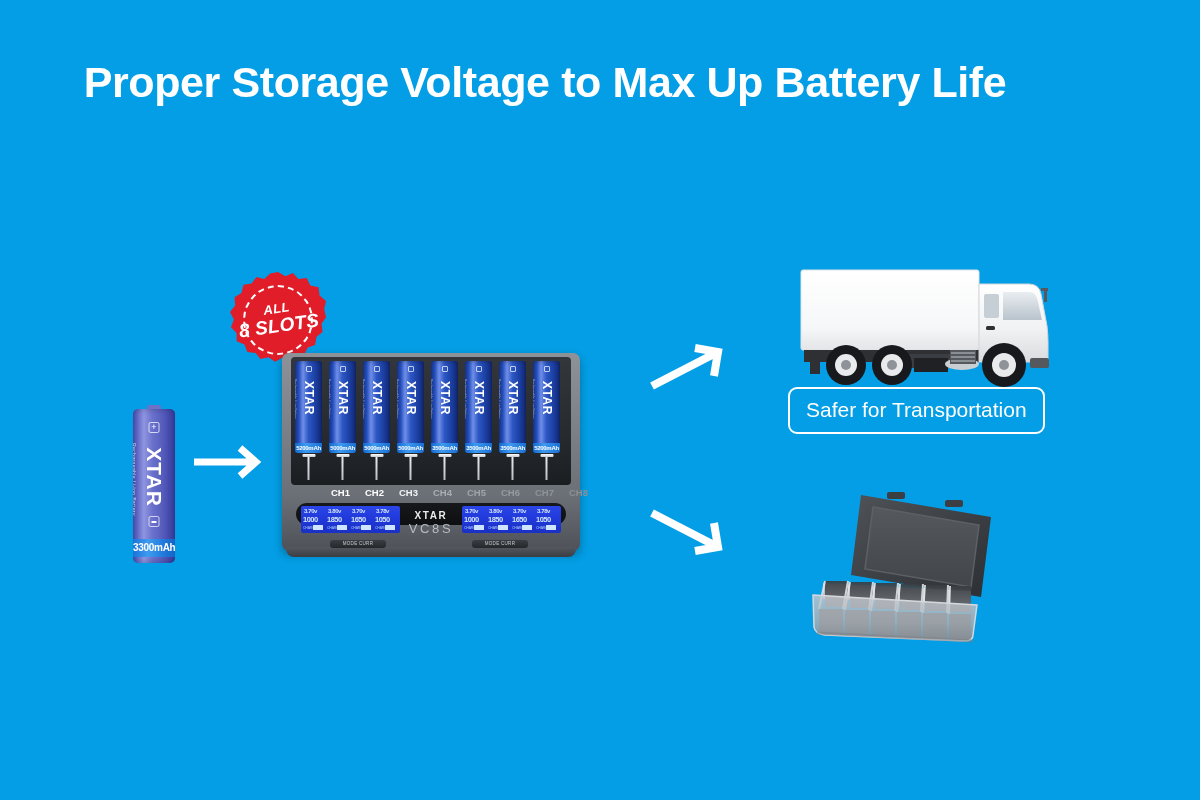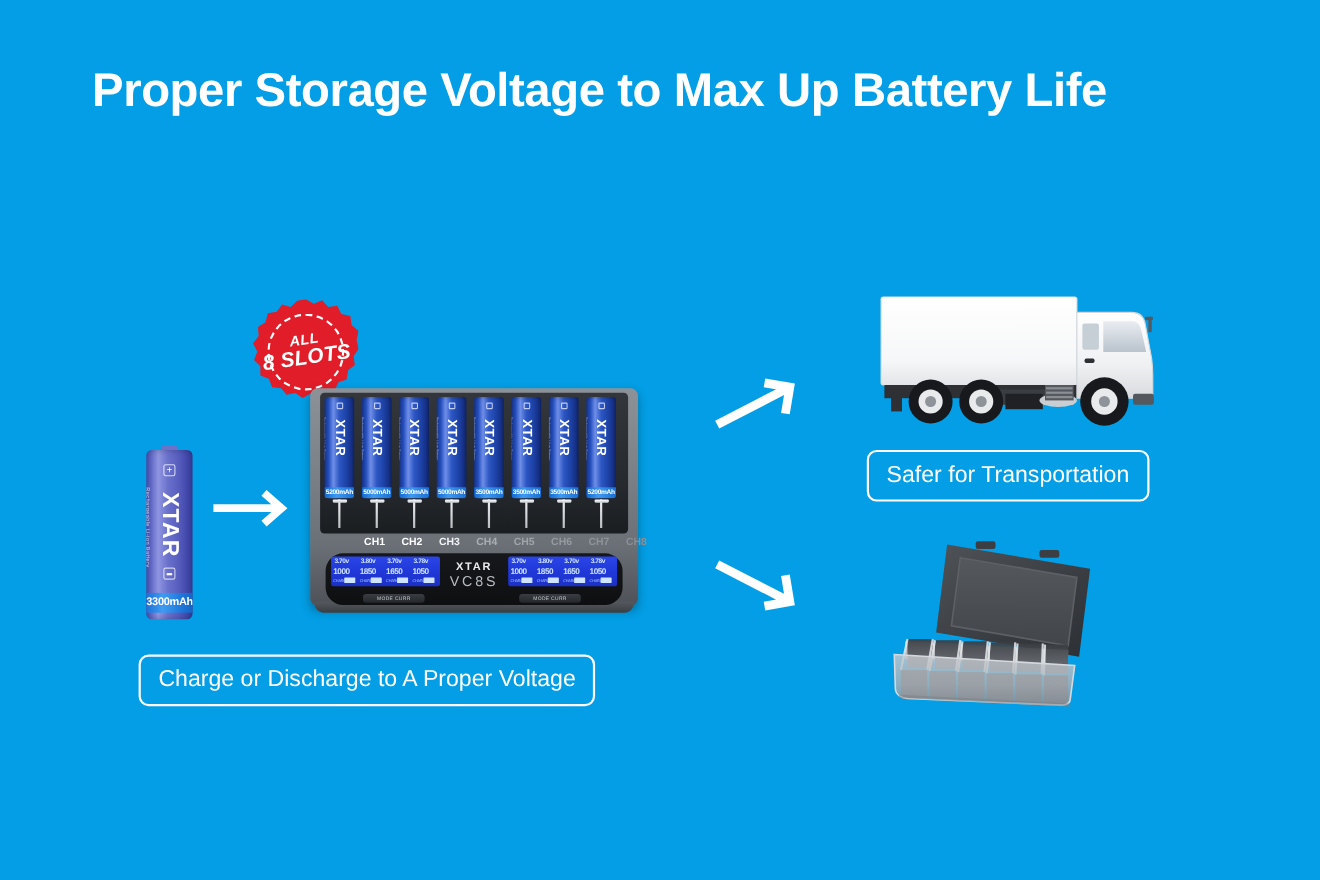--- a/index.html
+++ b/index.html
@@ -38,21 +38,21 @@
     position: absolute;
     border: 2px solid #ffffff;
     border-radius: 9px;
     color: #ffffff;
     font-size: 21px;
     line-height: 1;
     padding: 10px 16px 12px 16px;
     white-space: nowrap;
   }
   #caption-charge { left: 126px; top: 595px; }
-  #caption-transport { left: 788px; top: 409px; }
+  #caption-transport { left: 788px; top: 387px; }
   #caption-storage { left: 767px; top: 694px; }
 
   
   #single-battery {
     position: absolute;
     left: 133px;
     top: 405px;
     width: 42px;
     height: 158px;
   }
@@ -301,21 +301,21 @@
     top: 0;
     width: 29px;
     text-align: center;
     font-size: 9.5px;
     font-weight: bold;
     color: #ffffff;
   }
   #charger .lcd-panel {
     position: absolute;
     left: 14px; top: 158px;
-    width: 270px; height: 47px;
+    width: 270px; height: 22px;
     background: linear-gradient(180deg,#16181b,#0d0f11);
     border-radius: 16px;
   }
   #charger .lcd {
     position: absolute;
     top: 3px;
     width: 99px; height: 27px;
     background: linear-gradient(180deg,#2b45e8 0%,#2038d8 50%,#1b30c4 100%);
     border-radius: 2px;
     overflow: hidden;
@@ -735,16 +735,15 @@
         </g>
       </g>
 
       <path d="M18 112 L182 122 L178 152 Q178 158 170 158 L30 152 Q20 151 19 144 Z" fill="url(#traybodyg)" opacity="0.80"></path>
       <path d="M18 112 L182 122 L178 152 Q178 158 170 158 L30 152 Q20 151 19 144 Z" fill="none" stroke="#d5d8dc" stroke-width="1.5"></path>
 
       <path d="M22 150 L178 158" stroke="#7c8086" stroke-width="3" fill="none" opacity="0.5"></path>
     </svg>
   </div>
 
-  <div class="caption-pill" id="caption-charge">Charge or Discharge to A Proper Voltage</div>
   <div class="caption-pill" id="caption-transport">Safer for Transportation</div>
 
 </div>
 
 </body></html>

